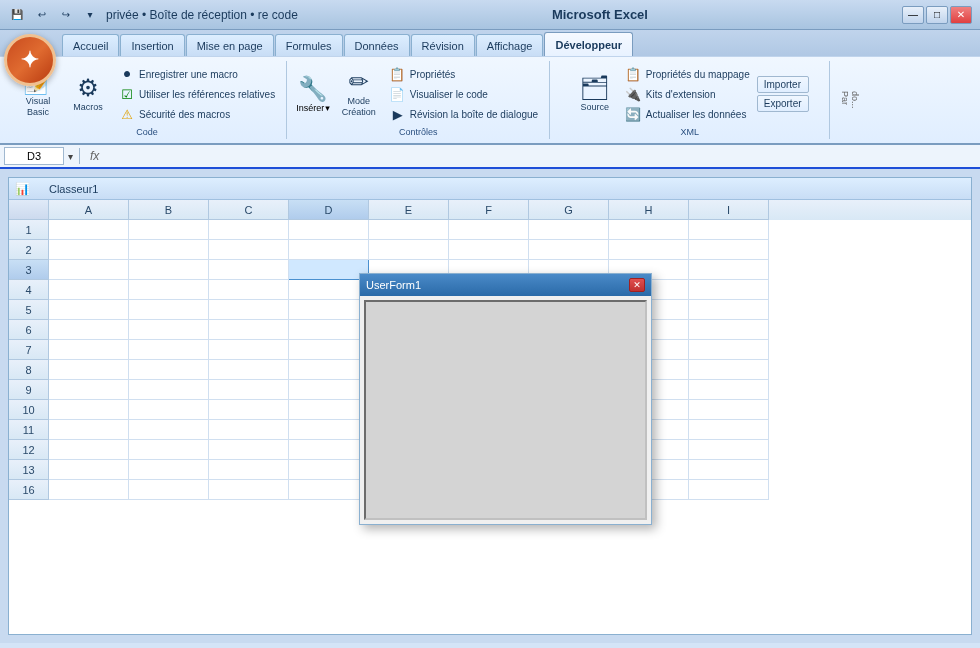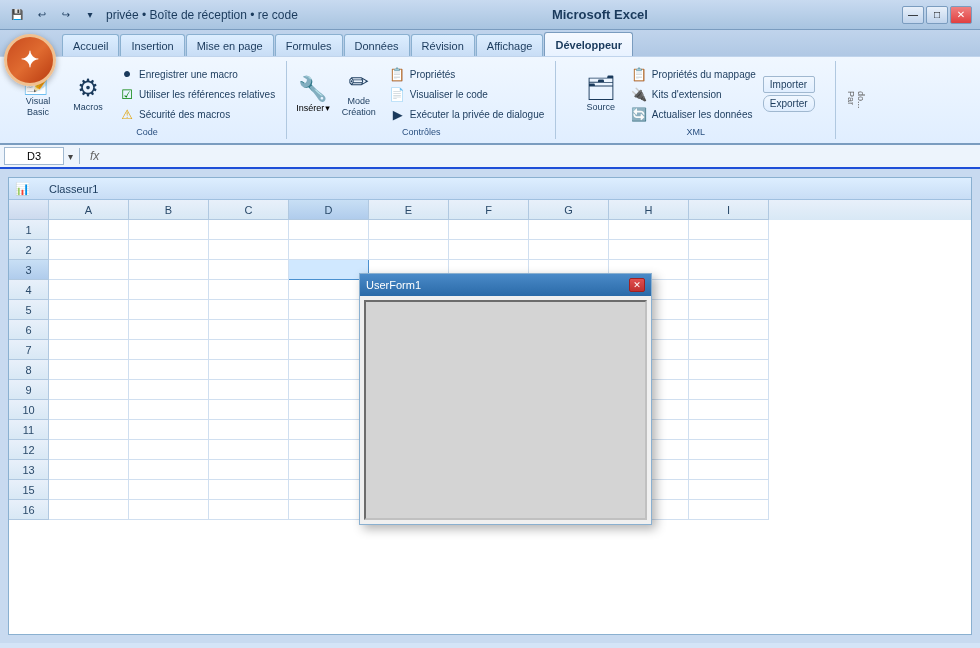--- a/index.html
+++ b/index.html
@@ -384,21 +384,21 @@
           <div class="ribbon-btn-sm">
             <span class="sm-icon">📋</span>
             <span>Propriétés</span>
           </div>
           <div class="ribbon-btn-sm">
             <span class="sm-icon">📄</span>
             <span>Visualiser le code</span>
           </div>
           <div class="ribbon-btn-sm">
             <span class="sm-icon">▶</span>
-            <span>Exécuter la privée de dialogue</span>
+            <span>Révision la boîte de dialogue</span>
           </div>
         </div>
       </div>
       <div class="group-label">Contrôles</div>
     </div>
 
     <div class="ribbon-group" style="min-width:280px;">
       <div class="group-content">
         <div class="ribbon-btn-lg">
           <div class="btn-icon">🗂</div>
@@ -415,21 +415,21 @@
           </div>
           <div class="ribbon-btn-sm">
             <span class="sm-icon">🔄</span>
             <span>Actualiser les données</span>
           </div>
         </div>
         <div style="display:flex;flex-direction:column;gap:2px;justify-content:center;">
           <div class="ribbon-btn-sm" style="border:1px solid #a0b8d0;background:linear-gradient(to bottom,#f0f7ff,#e0eeff);padding:2px 6px;border-radius:2px;">
             <span>Importer</span>
           </div>
-          <div class="ribbon-btn-sm" style="border:1px solid #a0b8d0;background:linear-gradient(to bottom,#f0f7ff,#e0eeff);padding:2px 6px;border-radius:7px;">
+          <div class="ribbon-btn-sm" style="border:1px solid #a0b8d0;background:linear-gradient(to bottom,#f0f7ff,#e0eeff);padding:2px 6px;border-radius:2px;">
             <span>Exporter</span>
           </div>
         </div>
       </div>
       <div class="group-label">XML</div>
     </div>
 
     <div class="ribbon-group" style="min-width:40px;">
       <div class="group-content">
         <div style="font-size:9px;color:#666;writing-mode:vertical-lr;">Par<br>do...</div>
@@ -620,32 +620,20 @@
             <div class="cell"></div>
             <div class="cell"></div>
             <div class="cell"></div>
             <div class="cell"></div>
             <div class="cell"></div>
             <div class="cell"></div>
             <div class="cell"></div>
             <div class="cell"></div>
           </div>
           <div class="grid-row">
-            <div class="row-header">15</div>
-            <div class="cell"></div>
-            <div class="cell"></div>
-            <div class="cell"></div>
-            <div class="cell"></div>
-            <div class="cell"></div>
-            <div class="cell"></div>
-            <div class="cell"></div>
-            <div class="cell"></div>
-            <div class="cell"></div>
-          </div>
-          <div class="grid-row">
             <div class="row-header">16</div>
             <div class="cell"></div>
             <div class="cell"></div>
             <div class="cell"></div>
             <div class="cell"></div>
             <div class="cell"></div>
             <div class="cell"></div>
             <div class="cell"></div>
             <div class="cell"></div>
             <div class="cell"></div>

